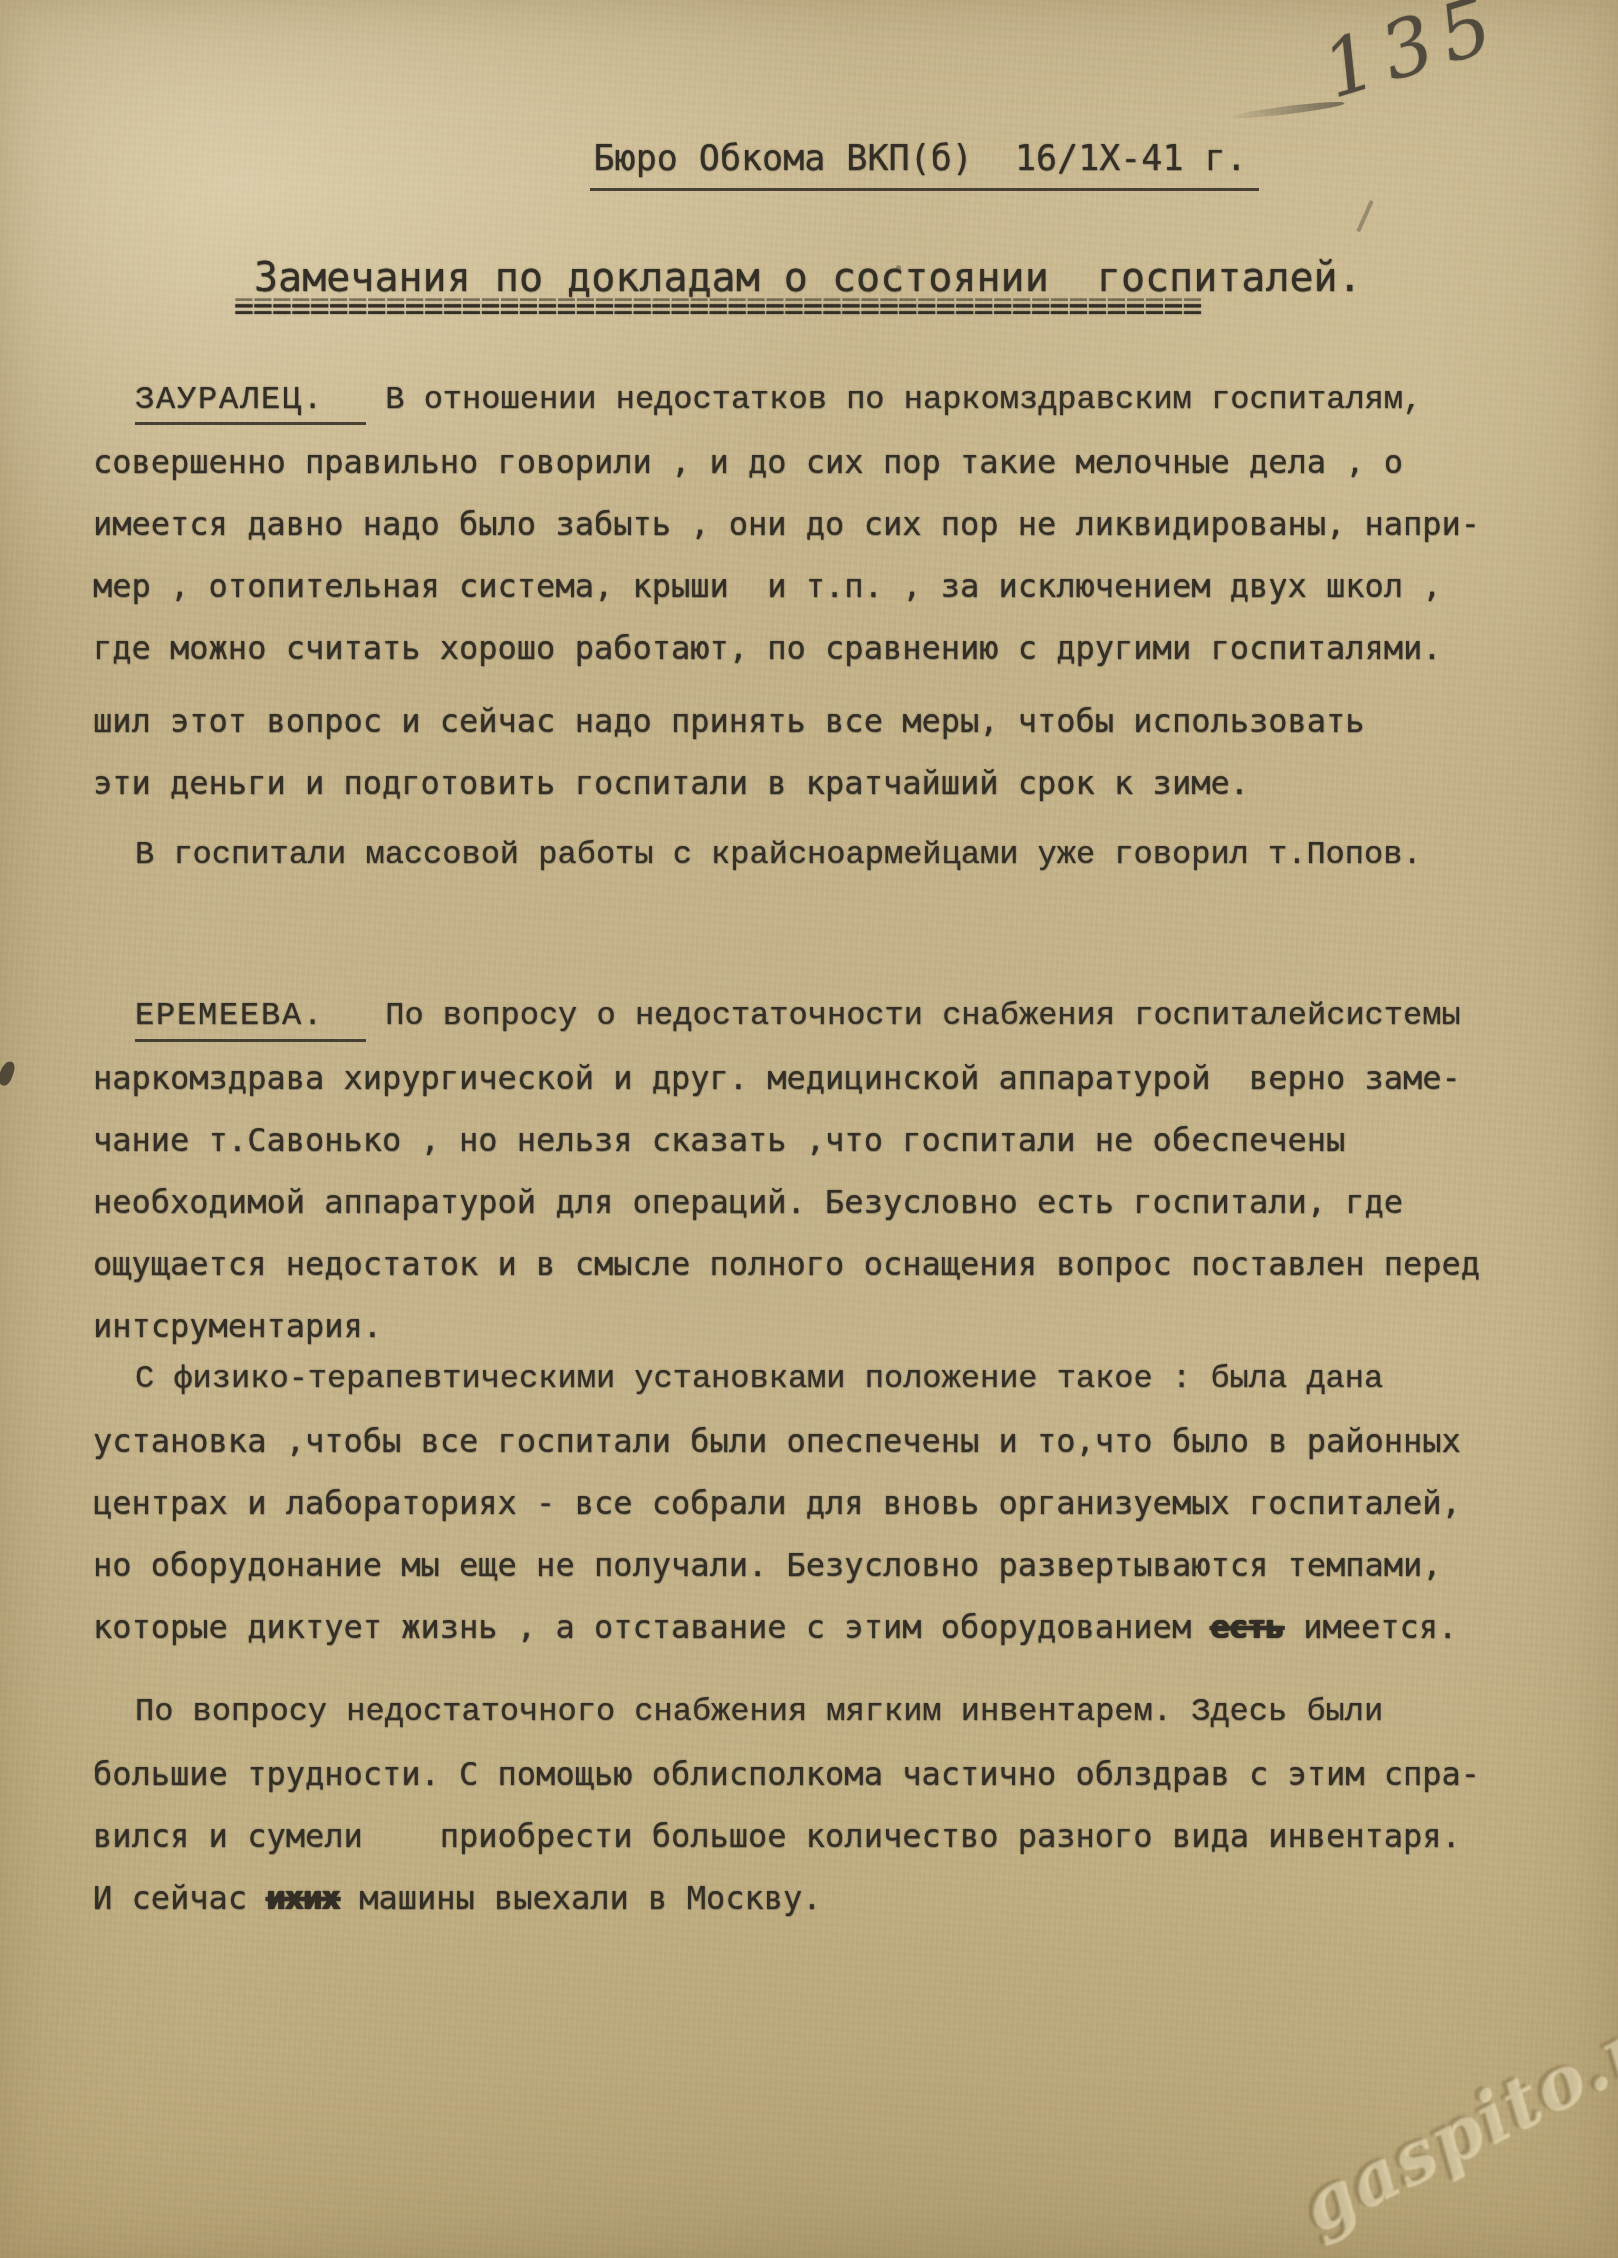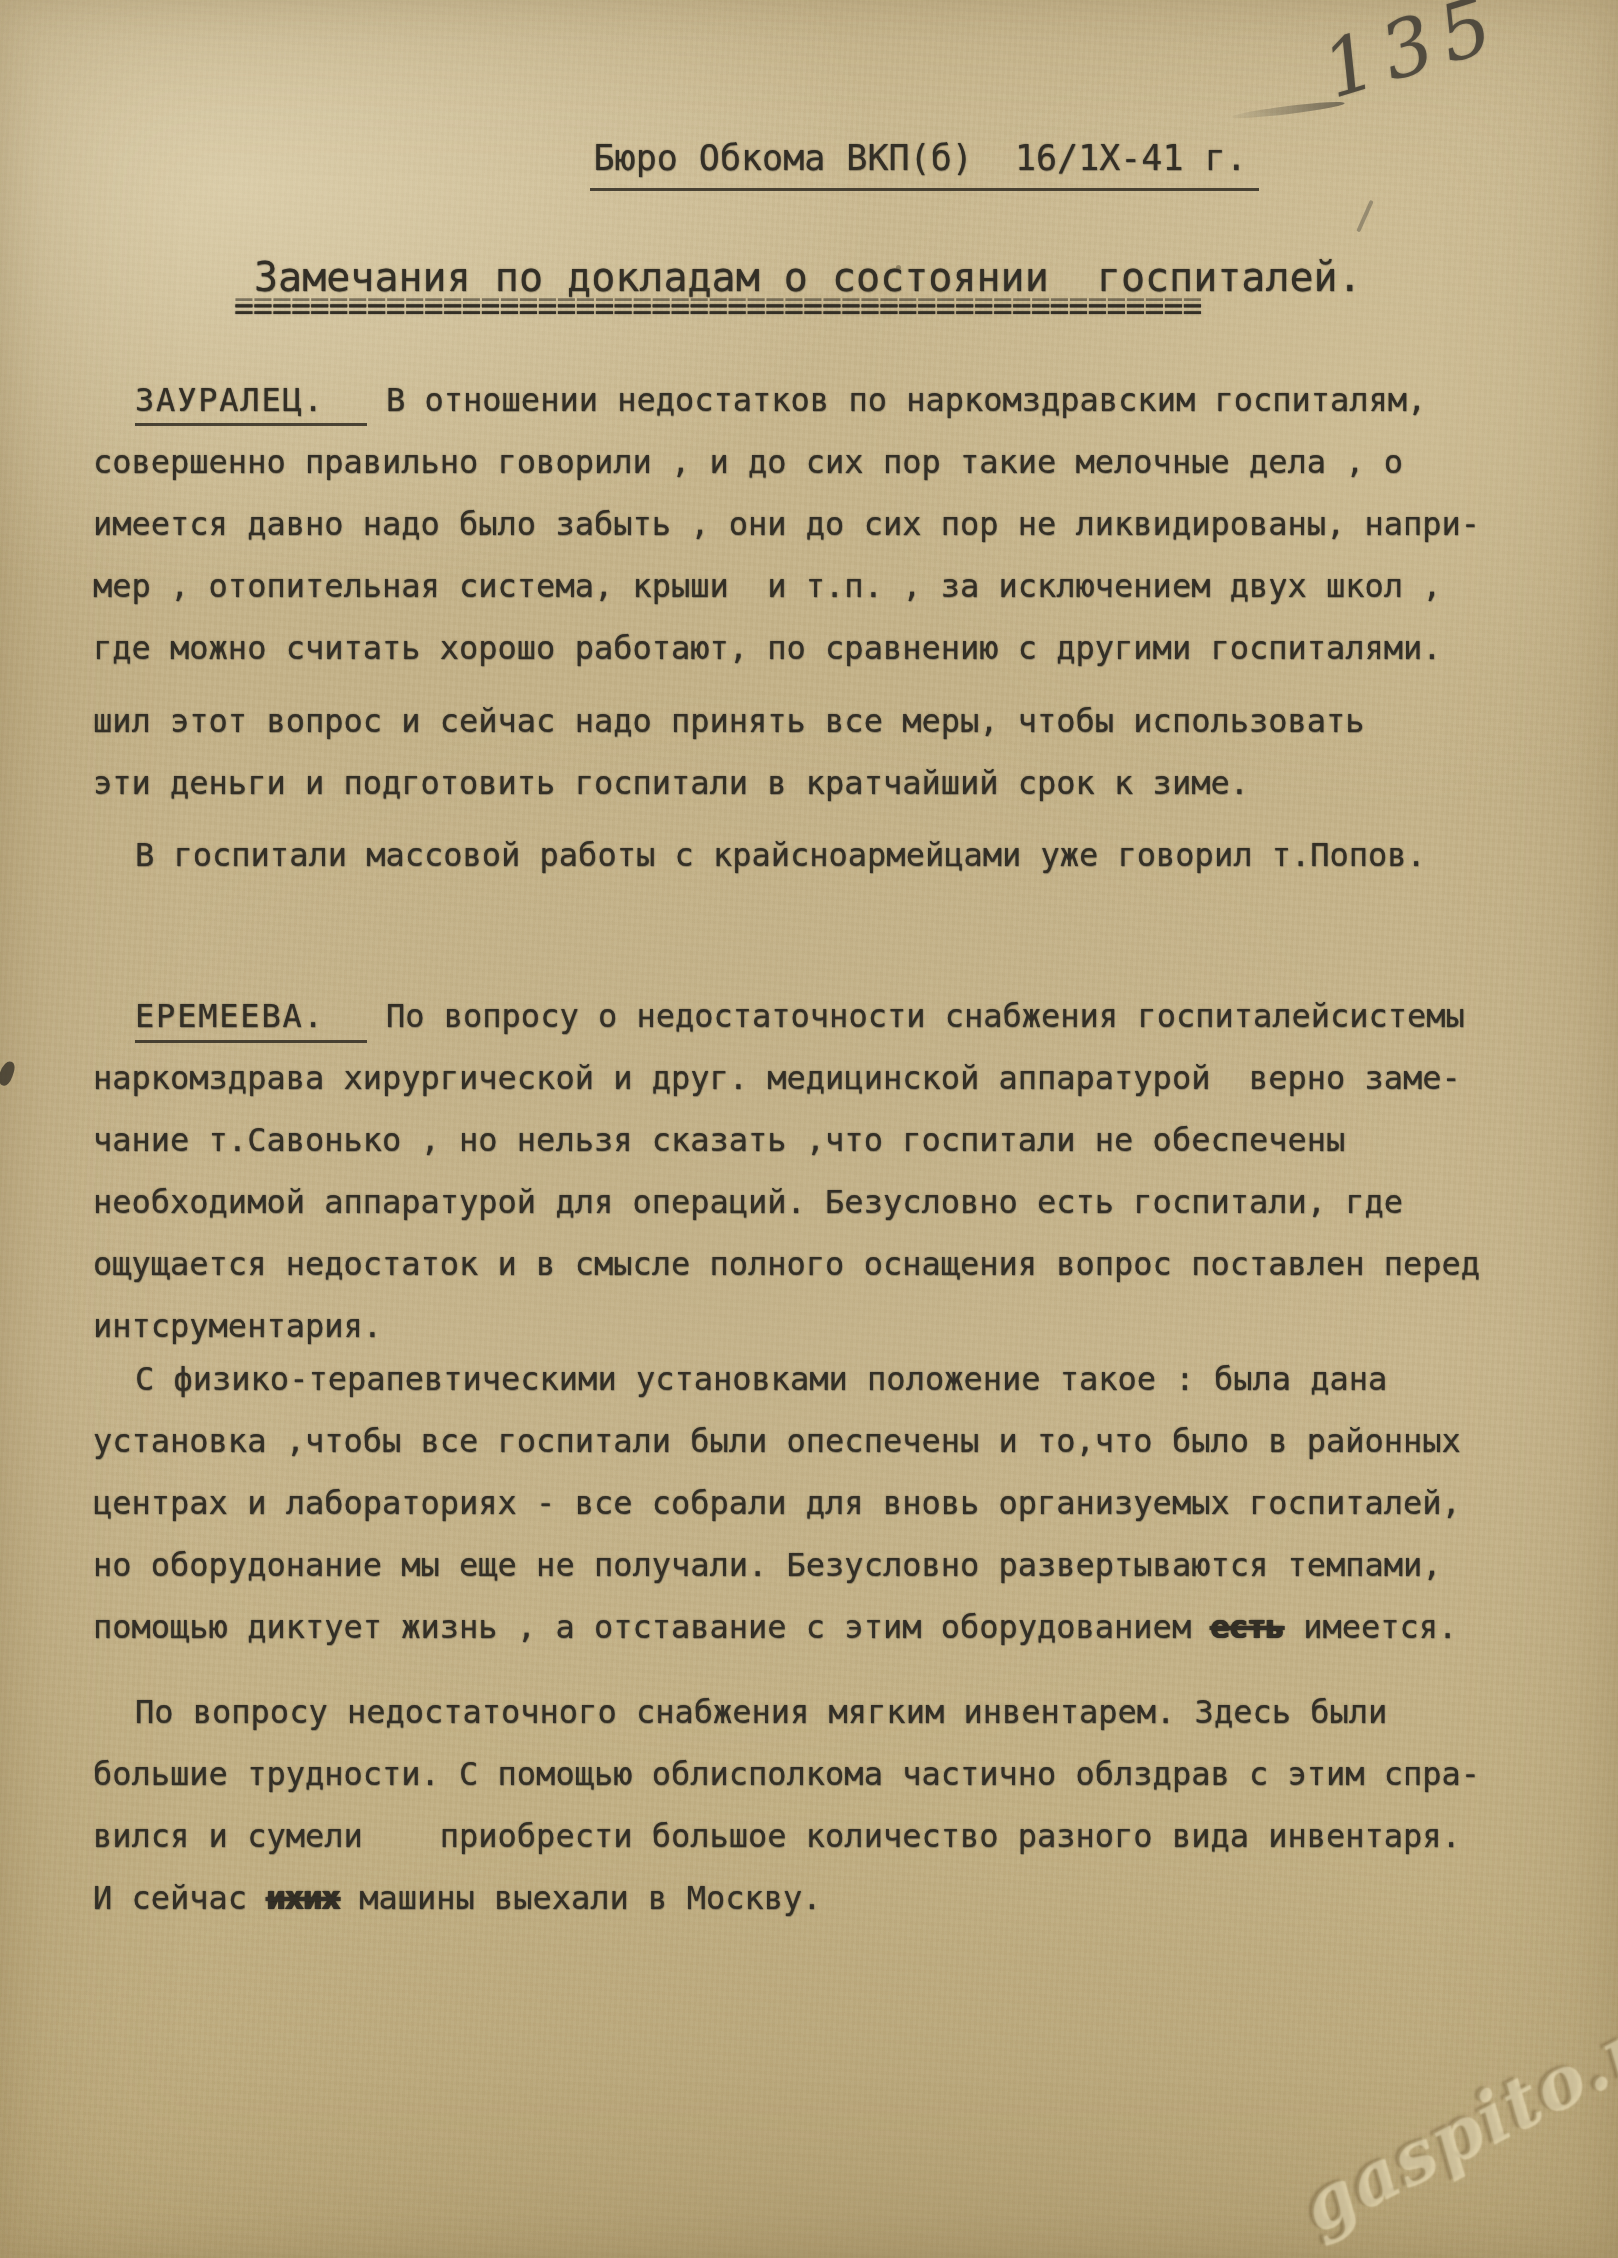--- a/index.html
+++ b/index.html
@@ -36,21 +36,21 @@
     text-shadow:0 -6.2px 0 rgba(51,47,39,0.55), 0 0 1.4px rgba(51,47,39,0.8);
   }
   .para{ margin:0; }
   .p1{ margin-top:41px; }
   .p2{ margin-top:10.6px; }
   .p3{ margin-top:10.6px; }
   .p4{ margin-top:99px; }
   .p5{ margin-top:-8.8px; }
   .p6{ margin-top:23px; }
   .line{ font-size:32px; line-height:62px; min-height:62px; white-space:pre-wrap; }
-  .indent{ padding-left:42px; }
+  .indent{ padding-left:42px;font-family:Liberation Mono, monospace; }
   .speaker{
     border-bottom:3.5px solid rgba(48,43,34,0.85);
     padding-bottom:4.4px; letter-spacing:1.8px;
   }
   .struck{
     font-weight:bold; letter-spacing:-0.9px;
     text-decoration:line-through; text-decoration-thickness:4.4px;
     text-shadow:0 0 1.8px rgba(40,36,28,0.9), 0.9px 0 0 rgba(40,36,28,0.8), -0.9px 0 0 rgba(40,36,28,0.8);
   }
   .hw-num{
@@ -137,21 +137,21 @@
     <div class="line ink"><span>необходимой аппаратурой для операций. Безусловно есть госпитали, где</span></div>
     <div class="line ink"><span>ощущается недостаток и в смысле полного оснащения вопрос поставлен перед</span></div>
     <div class="line ink"><span>интсрументария.</span></div>
   </div>
 
   <div class="para p5">
     <div class="line ink indent"><span>С физико-терапевтическими установками положение такое : была дана</span></div>
     <div class="line ink"><span>установка ,чтобы все госпитали были опеспечены и то,что было в районных</span></div>
     <div class="line ink"><span>центрах и лабораториях - все собрали для вновь организуемых госпиталей,</span></div>
     <div class="line ink"><span>но оборудонание мы еще не получали. Безусловно развертываются темпами,</span></div>
-    <div class="line ink"><span>помощью диктует жизнь , а отставание с этим оборудованием </span><span class="struck">есть</span><span> имеется.</span></div>
+    <div class="line ink"><span>которые диктует жизнь , а отставание с этим оборудованием </span><span class="struck">есть</span><span> имеется.</span></div>
   </div>
 
   <div class="para p6">
     <div class="line ink indent"><span>По вопросу недостаточного снабжения мягким инвентарем. Здесь были</span></div>
     <div class="line ink"><span>большие трудности. С помощью облисполкома частично облздрав с этим спра-</span></div>
     <div class="line ink"><span>вился и сумели    приобрести большое количество разного вида инвентаря.</span></div>
     <div class="line ink"><span>И сейчас </span><span class="struck">ихих</span><span> машины выехали в Москву.</span></div>
   </div>
 
 </div>

